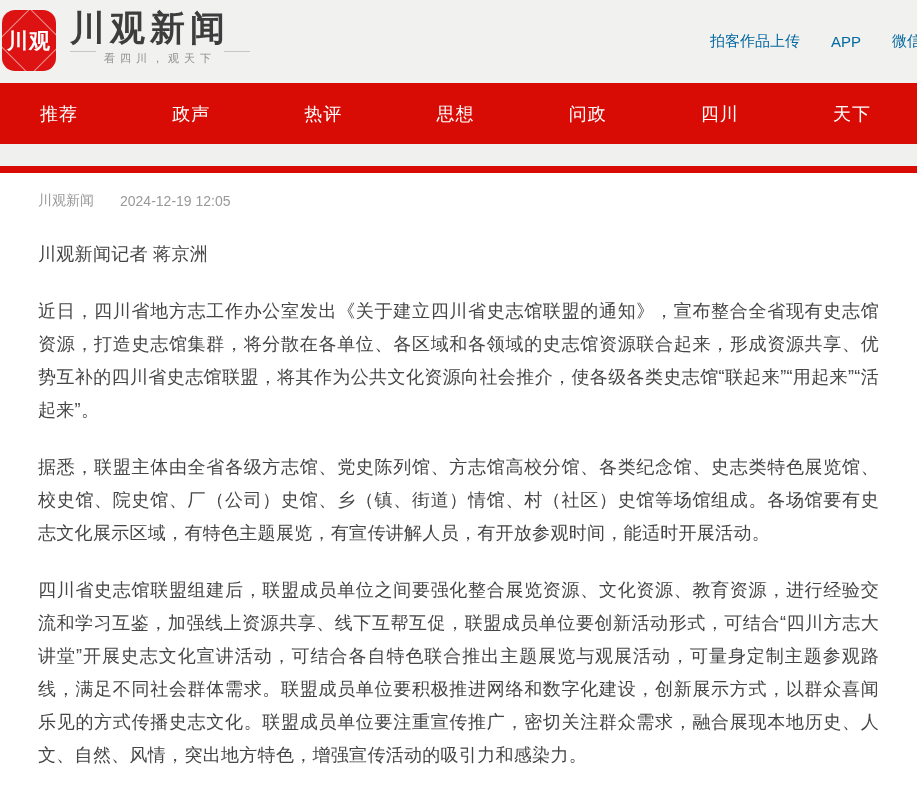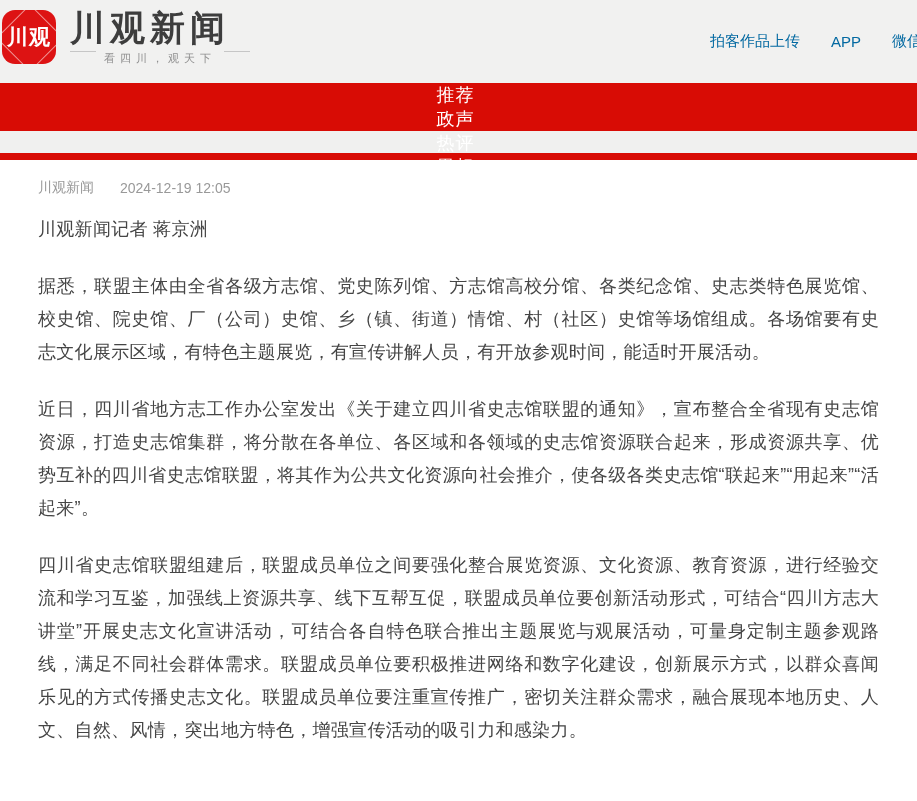--- a/index.html
+++ b/index.html
@@ -20,21 +20,21 @@
     position: relative;
     height: 83px;
     background: #f1f1f0;
     overflow: hidden;
   }
   .logo-box {
     position: absolute;
     left: 2px;
     top: 10px;
     width: 54px;
-    height: 54px;
+    height: 61px;
     background: #dd1313;
     border-radius: 13px;
     overflow: hidden;
   }
   .logo-diamond {
     position: absolute;
     left: 50%;
     top: 50%;
     width: 46px;
     height: 46px;
@@ -97,28 +97,27 @@
     white-space: nowrap;
   }
   .header-link {
     font-size: 15px;
     color: #0369a1;
     cursor: pointer;
   }
 
   
   .main-nav {
-    height: 48px;
+    height: 61px;
     background: #d80c05;
     display: flex;
     align-items: center;
     justify-content: space-between;
     padding: 0 46px 0 40px;
     box-sizing: border-box;
-    flex-direction: column;
   }
   .nav-item {
     color: #ffffff;
     font-size: 18px;
     letter-spacing: 1px;
     cursor: pointer;
   }
 
   
   .gap-band {
@@ -152,21 +151,21 @@
   }
   .article-body p {
     margin: 24px 0 0 0;
     font-size: 18px;
     line-height: 33px;
     color: #454545;
     text-align: justify;
     letter-spacing: 0.3px;
   }
   .article-body p.reporter-line {
-    margin-top: 16px;
+    margin-top: 28px;
   }
 </style>
 </head>
 <body>
 
 <header class="site-header">
   <div class="logo-box">
     <span class="logo-diamond"></span>
     <span class="logo-text">川观</span>
   </div>
@@ -198,17 +197,17 @@
 
 <main class="article">
 
   <div class="article-meta">
     <span>川观新闻</span>
     <span>2024-12-19 12:05</span>
   </div>
 
   <div class="article-body">
     <p class="reporter-line">川观新闻记者 蒋京洲</p>
+    <p>近日，四川省地方志工作办公室发出《关于建立四川省史志馆联盟的通知》，宣布整合全省现有史志馆资源，打造史志馆集群，将分散在各单位、各区域和各领域的史志馆资源联合起来，形成资源共享、优势互补的四川省史志馆联盟，将其作为公共文化资源向社会推介，使各级各类史志馆“联起来”“用起来”“活起来”。</p>
     <p>据悉，联盟主体由全省各级方志馆、党史陈列馆、方志馆高校分馆、各类纪念馆、史志类特色展览馆、校史馆、院史馆、厂（公司）史馆、乡（镇、街道）情馆、村（社区）史馆等场馆组成。各场馆要有史志文化展示区域，有特色主题展览，有宣传讲解人员，有开放参观时间，能适时开展活动。</p>
-    <p>近日，四川省地方志工作办公室发出《关于建立四川省史志馆联盟的通知》，宣布整合全省现有史志馆资源，打造史志馆集群，将分散在各单位、各区域和各领域的史志馆资源联合起来，形成资源共享、优势互补的四川省史志馆联盟，将其作为公共文化资源向社会推介，使各级各类史志馆“联起来”“用起来”“活起来”。</p>
     <p>四川省史志馆联盟组建后，联盟成员单位之间要强化整合展览资源、文化资源、教育资源，进行经验交流和学习互鉴，加强线上资源共享、线下互帮互促，联盟成员单位要创新活动形式，可结合“四川方志大讲堂”开展史志文化宣讲活动，可结合各自特色联合推出主题展览与观展活动，可量身定制主题参观路线，满足不同社会群体需求。联盟成员单位要积极推进网络和数字化建设，创新展示方式，以群众喜闻乐见的方式传播史志文化。联盟成员单位要注重宣传推广，密切关注群众需求，融合展现本地历史、人文、自然、风情，突出地方特色，增强宣传活动的吸引力和感染力。</p>
   </div>
 </main>
 
 </body></html>

